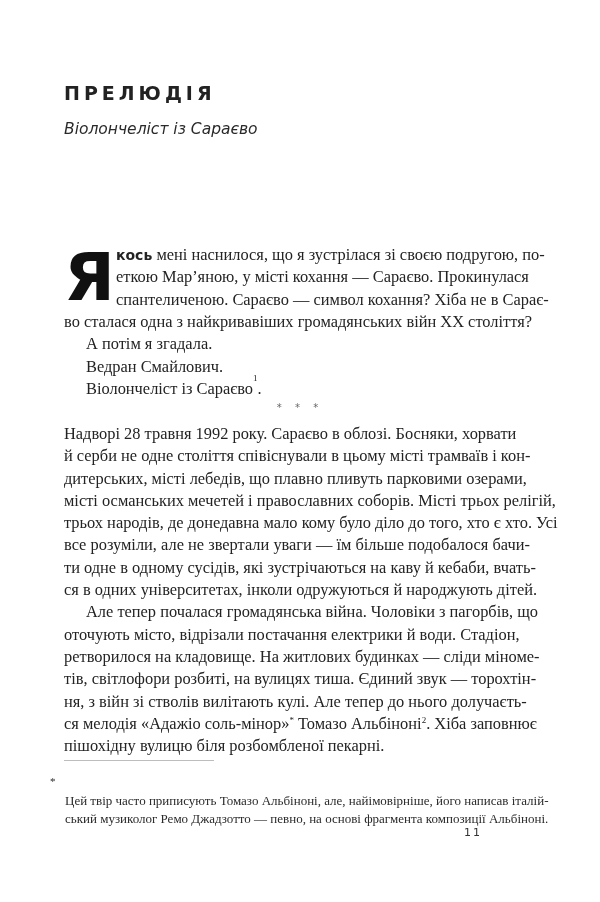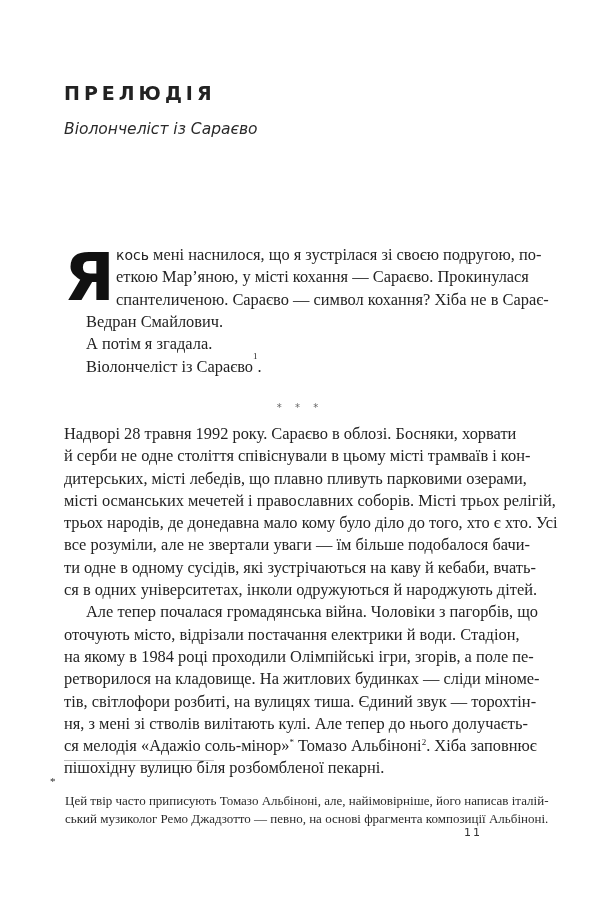--- a/index.html
+++ b/index.html
@@ -21,21 +21,21 @@
     .line { white-space: nowrap; display: flex; justify-content: space-between; }
     .line.last { justify-content: flex-start; }
     .indent { padding-left: 22px; }
     .dropcap-block { position: absolute; left: 64px; top: 244px; width: 482px; }
     .dropcap {
       position: absolute; left: 0; top: 4px;
       font-family: "DejaVu Sans", sans-serif; font-weight: bold; font-size: 66px; line-height: 60px; color: #111;
     }
     .dc-lines { position: absolute; left: 52px; top: 0; width: 430px;
       font-family: "Liberation Serif", serif; font-size: 16.4px; line-height: 22.3px; color: #232323; }
-    .dc-lines .bold-word { font-family: "DejaVu Sans", sans-serif; font-weight: normal; font-size: 14px; }
+    .dc-lines .bold-word { font-family: "DejaVu Sans", sans-serif; font-weight: bold; font-size: 14px; }
     .after-dc { position: absolute; left: 64px; top: 311px; width: 482px;
       font-family: "Liberation Serif", serif; font-size: 16.4px; line-height: 22.3px; color: #232323; }
     .separator {
       position: absolute; left: 0; width: 600px; top: 402px; text-align: center;
       font-family: "DejaVu Sans", sans-serif; font-size: 10px; letter-spacing: 5px; color: #666;
     }
     sup { font-size: 9px; line-height: 0; }
     .footnote-rule { position: absolute; left: 64px; top: 760px; width: 150px; height: 1px; background: #bdbdbd; }
     .footnote {
       position: absolute; left: 50px; top: 772px; width: 500px;
@@ -61,22 +61,23 @@
     <div class="dc-lines">
       <div class="line">
           <span><span class="bold-word">кось</span><span> мені наснилося, що я зустрілася зі своєю подругою, по-</span></span>
         </div>
       <div class="line">еткою Мар’яною, у місті кохання — Сараєво. Прокинулася</div>
       <div class="line">спантеличеною. Сараєво — символ кохання? Хіба не в Сарає-</div>
     </div>
   </div>
 
   <div class="after-dc">
+    <div class="line">во сталася одна з найкривавіших громадянських війн XX століття?</div>
+    <div class="line last indent">А потім я згадала.</div>
     <div class="line last indent">Ведран Смайлович.</div>
-    <div class="line last indent">А потім я згадала.</div>
     <div class="line last indent">
         <span>Віолончеліст із Сараєво</span>
         <sup>1</sup>
         <span>.</span>
       </div>
   </div>
 
   <div class="separator">* * *</div>
 
   <div class="body-text" style="top: 423px;">
@@ -86,24 +87,23 @@
       <div class="line">дитерських, місті лебедів, що плавно пливуть парковими озерами,</div>
       <div class="line">місті османських мечетей і православних соборів. Місті трьох релігій,</div>
       <div class="line">трьох народів, де донедавна мало кому було діло до того, хто є хто. Усі</div>
       <div class="line">все розуміли, але не звертали уваги — їм більше подобалося бачи-</div>
       <div class="line">ти одне в одному сусідів, які зустрічаються на каву й кебаби, вчать-</div>
       <div class="line">ся в одних університетах, інколи одружуються й народжують дітей.</div>
     </div>
     <div>
       <div class="line indent">Але тепер почалася громадянська війна. Чоловіки з пагорбів, що</div>
       <div class="line">оточують місто, відрізали постачання електрики й води. Стадіон,</div>
-      <div class="line">на якому в 1984 році проходили Олімпійські ігри, згорів, а поле пе-</div>
       <div class="line">ретворилося на кладовище. На житлових будинках — сліди міноме-</div>
       <div class="line">тів, світлофори розбиті, на вулицях тиша. Єдиний звук — торохтін-</div>
-      <div class="line">ня, з мені зі стволів вилітають кулі. Але тепер до нього долучаєть-</div>
+      <div class="line">ня, з війн зі стволів вилітають кулі. Але тепер до нього долучаєть-</div>
       <div class="line">
           <span><span>ся мелодія «Адажіо соль-мінор»</span><sup>*</sup><span> Томазо Альбіноні</span><sup>2</sup><span>. Хіба заповнює</span></span>
         </div>
       <div class="line last">пішохідну вулицю біля розбомбленої пекарні.</div>
     </div>
   </div>
 
   <div class="footnote-rule"></div>
 
   <div class="footnote">

